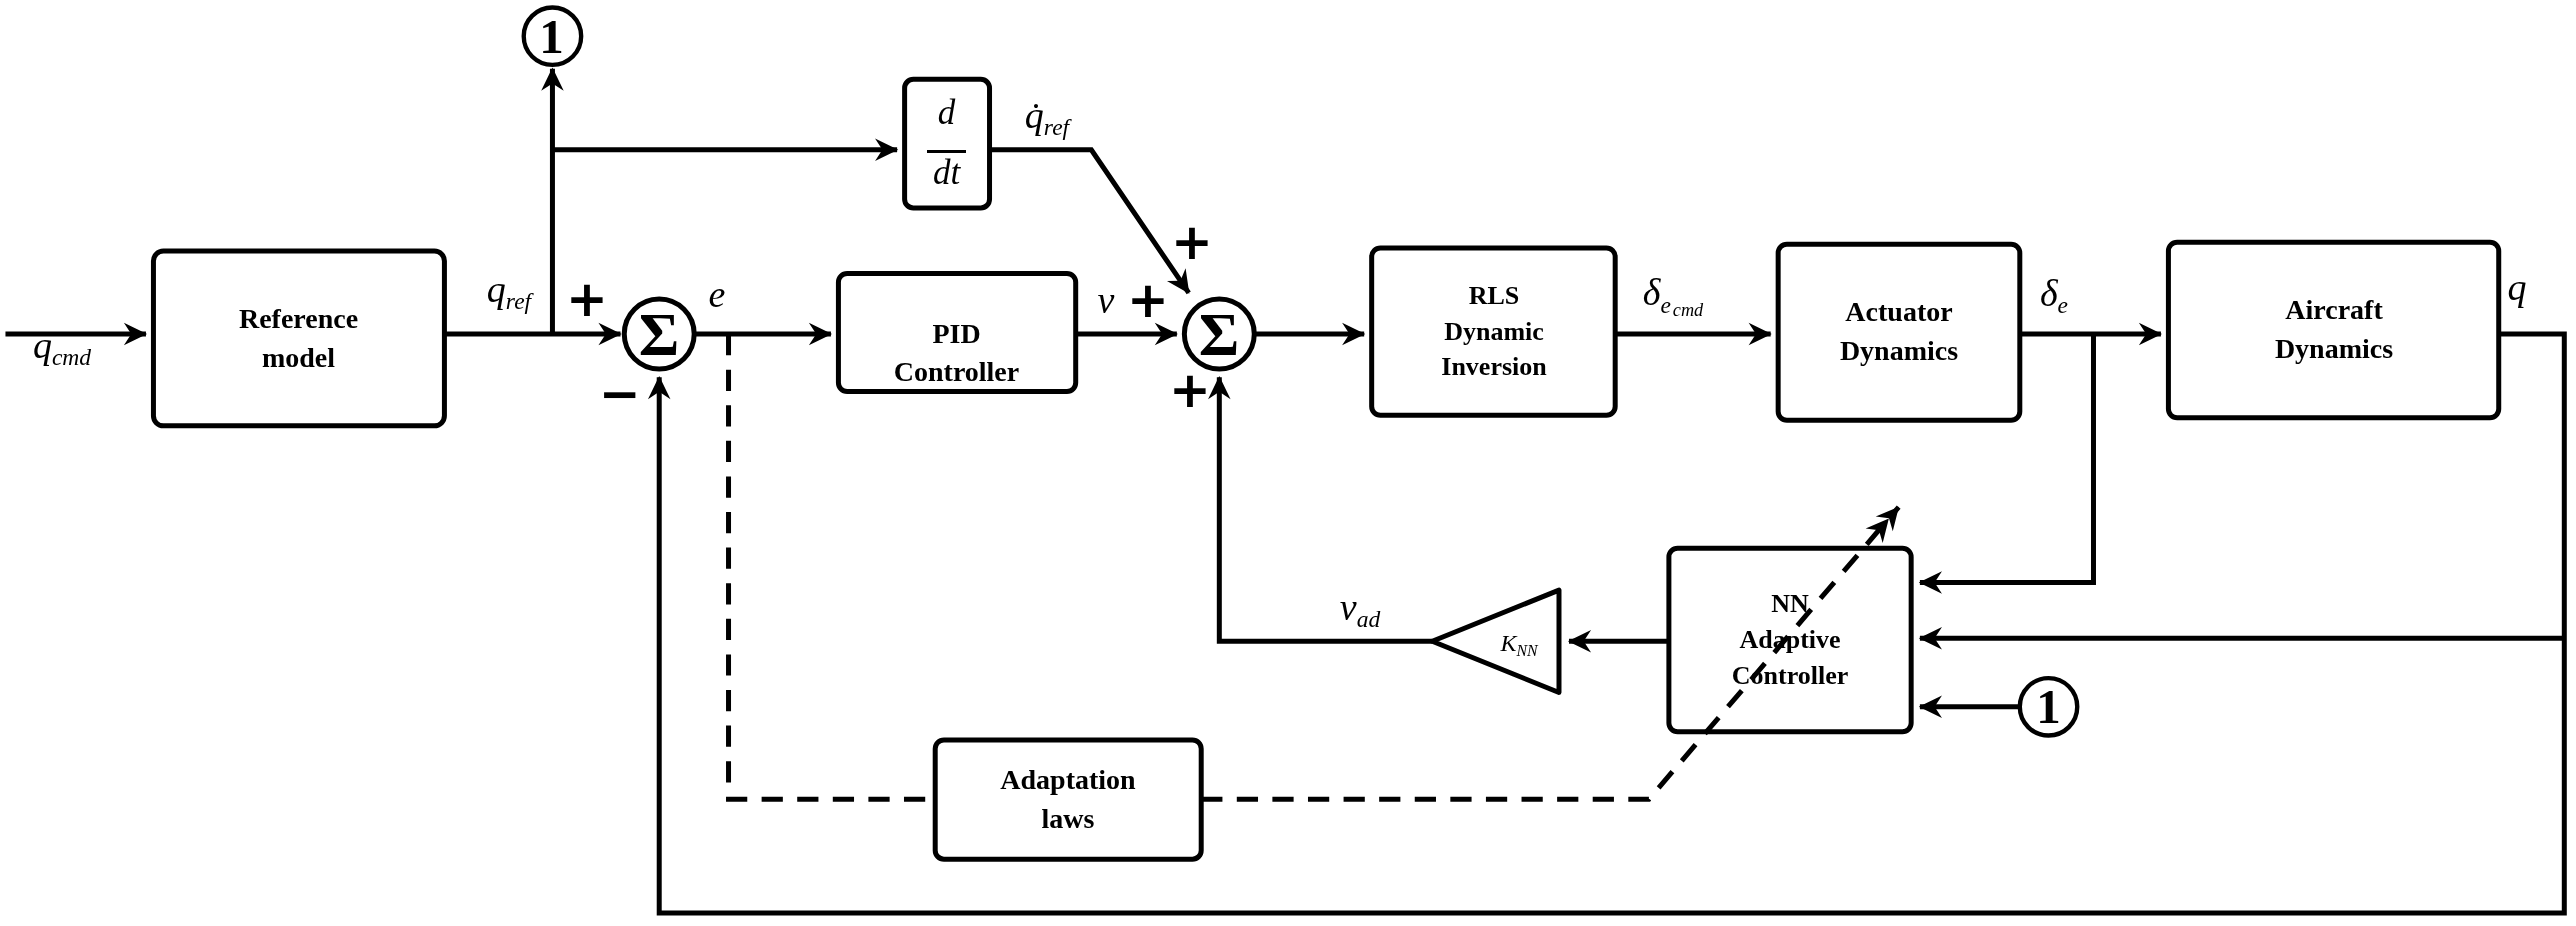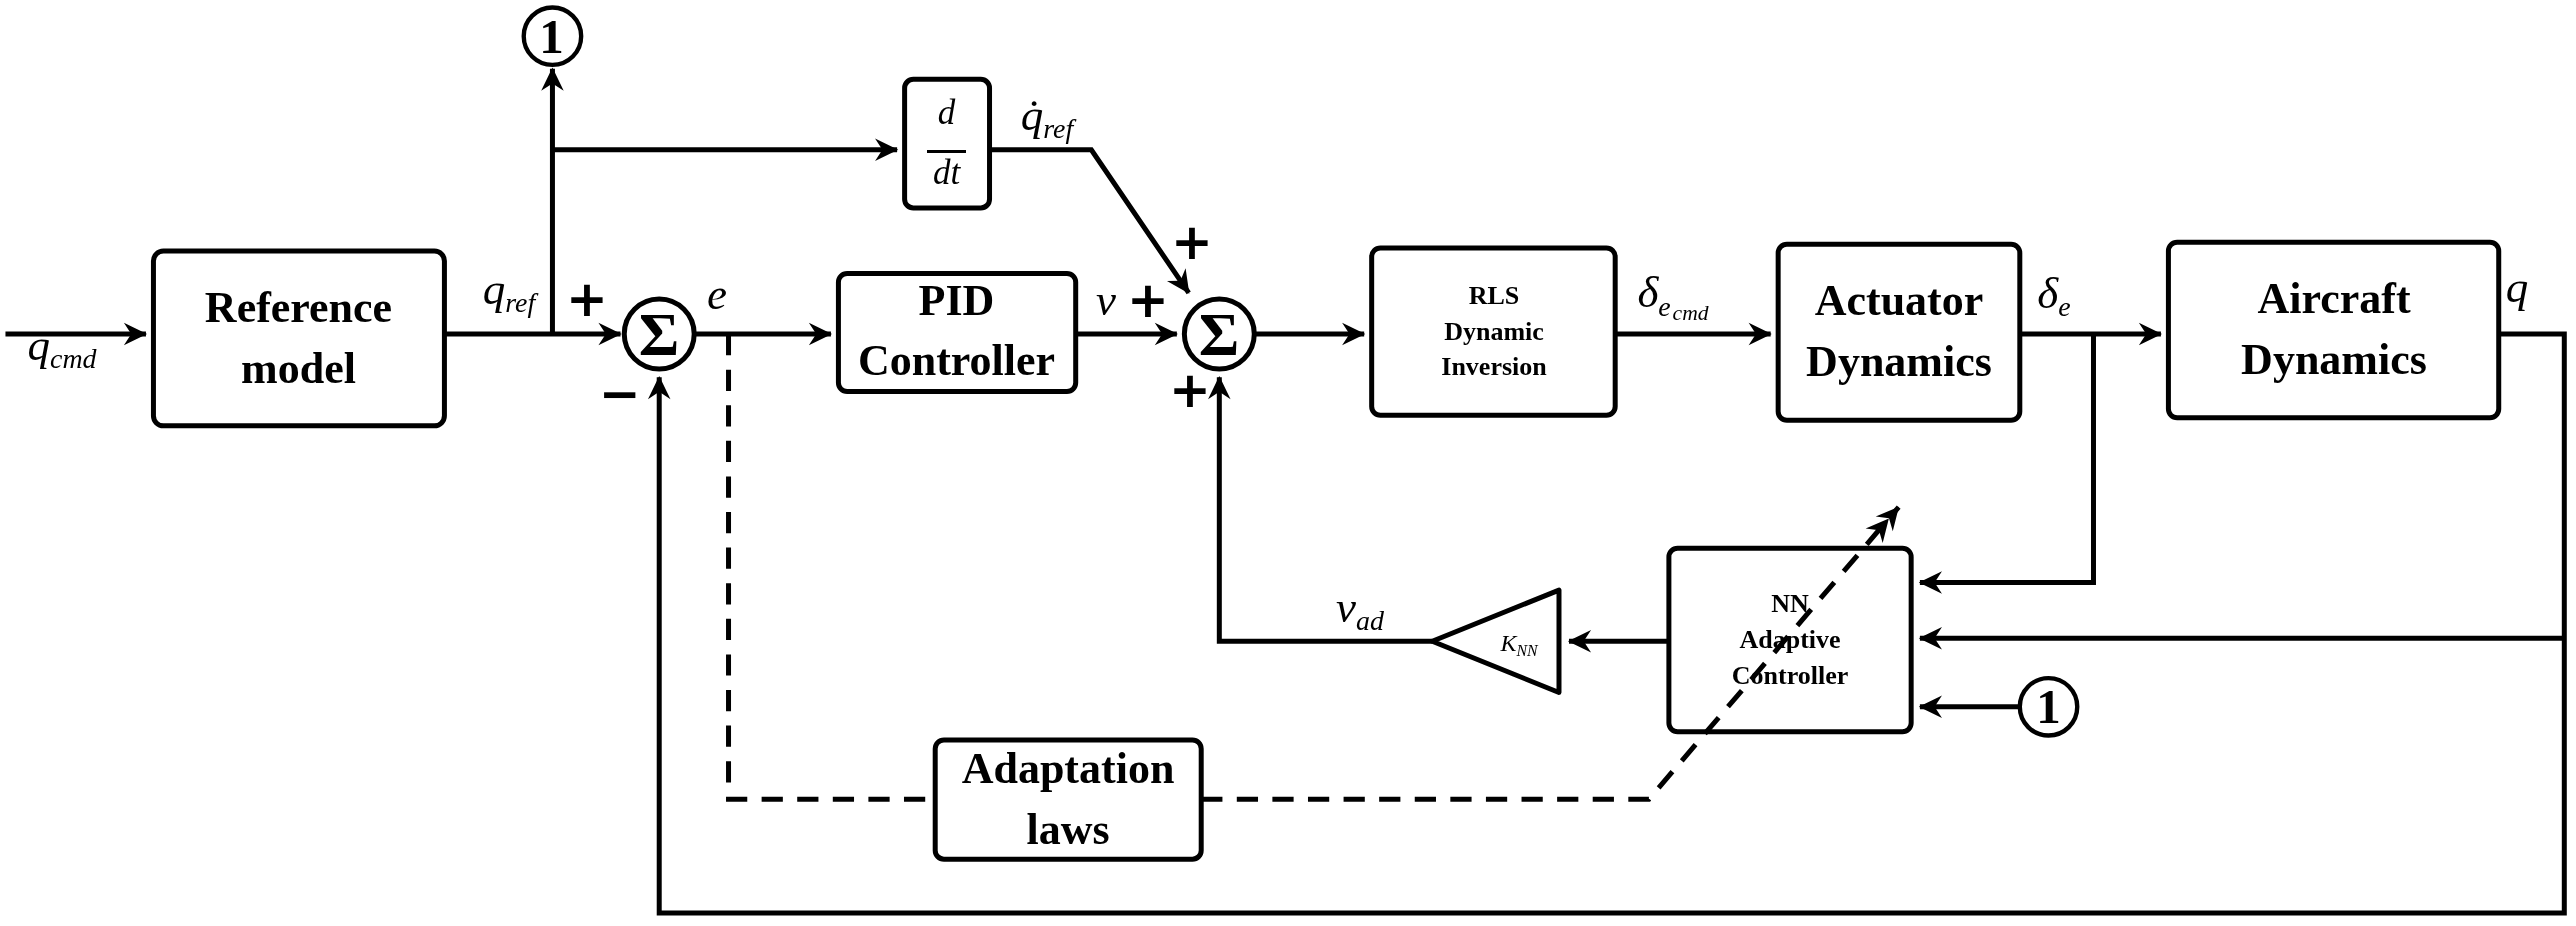--- a/index.html
+++ b/index.html
@@ -27,27 +27,27 @@
     position: absolute;
     display: flex;
     flex-direction: column;
     align-items: center;
     justify-content: center;
     text-align: center;
     font-weight: bold;
     line-height: 1.38;
     pointer-events: none;
   }
-  .fs2 { font-size: 44px; }   
+  .fs2 { font-size: 28px; }   
   .fs3 { font-size: 26px; }   
   .sig {
     position: absolute;
     transform: translate(-50%, -50%);
     font-style: italic;
-    font-size: 45px;
+    font-size: 38px;
     white-space: nowrap;
     pointer-events: none;
   }
   .sig .sub    { font-size: 0.62em; font-style: italic; vertical-align: -0.32em; letter-spacing: 0; }
   .sig .subsub { font-size: 0.48em; font-style: italic; vertical-align: -0.62em; margin-left: 1.9px; }
   .sign {
     position: absolute;
     transform: translate(-50%, -50%);
     font-size: 50px;
     font-weight: bold;

